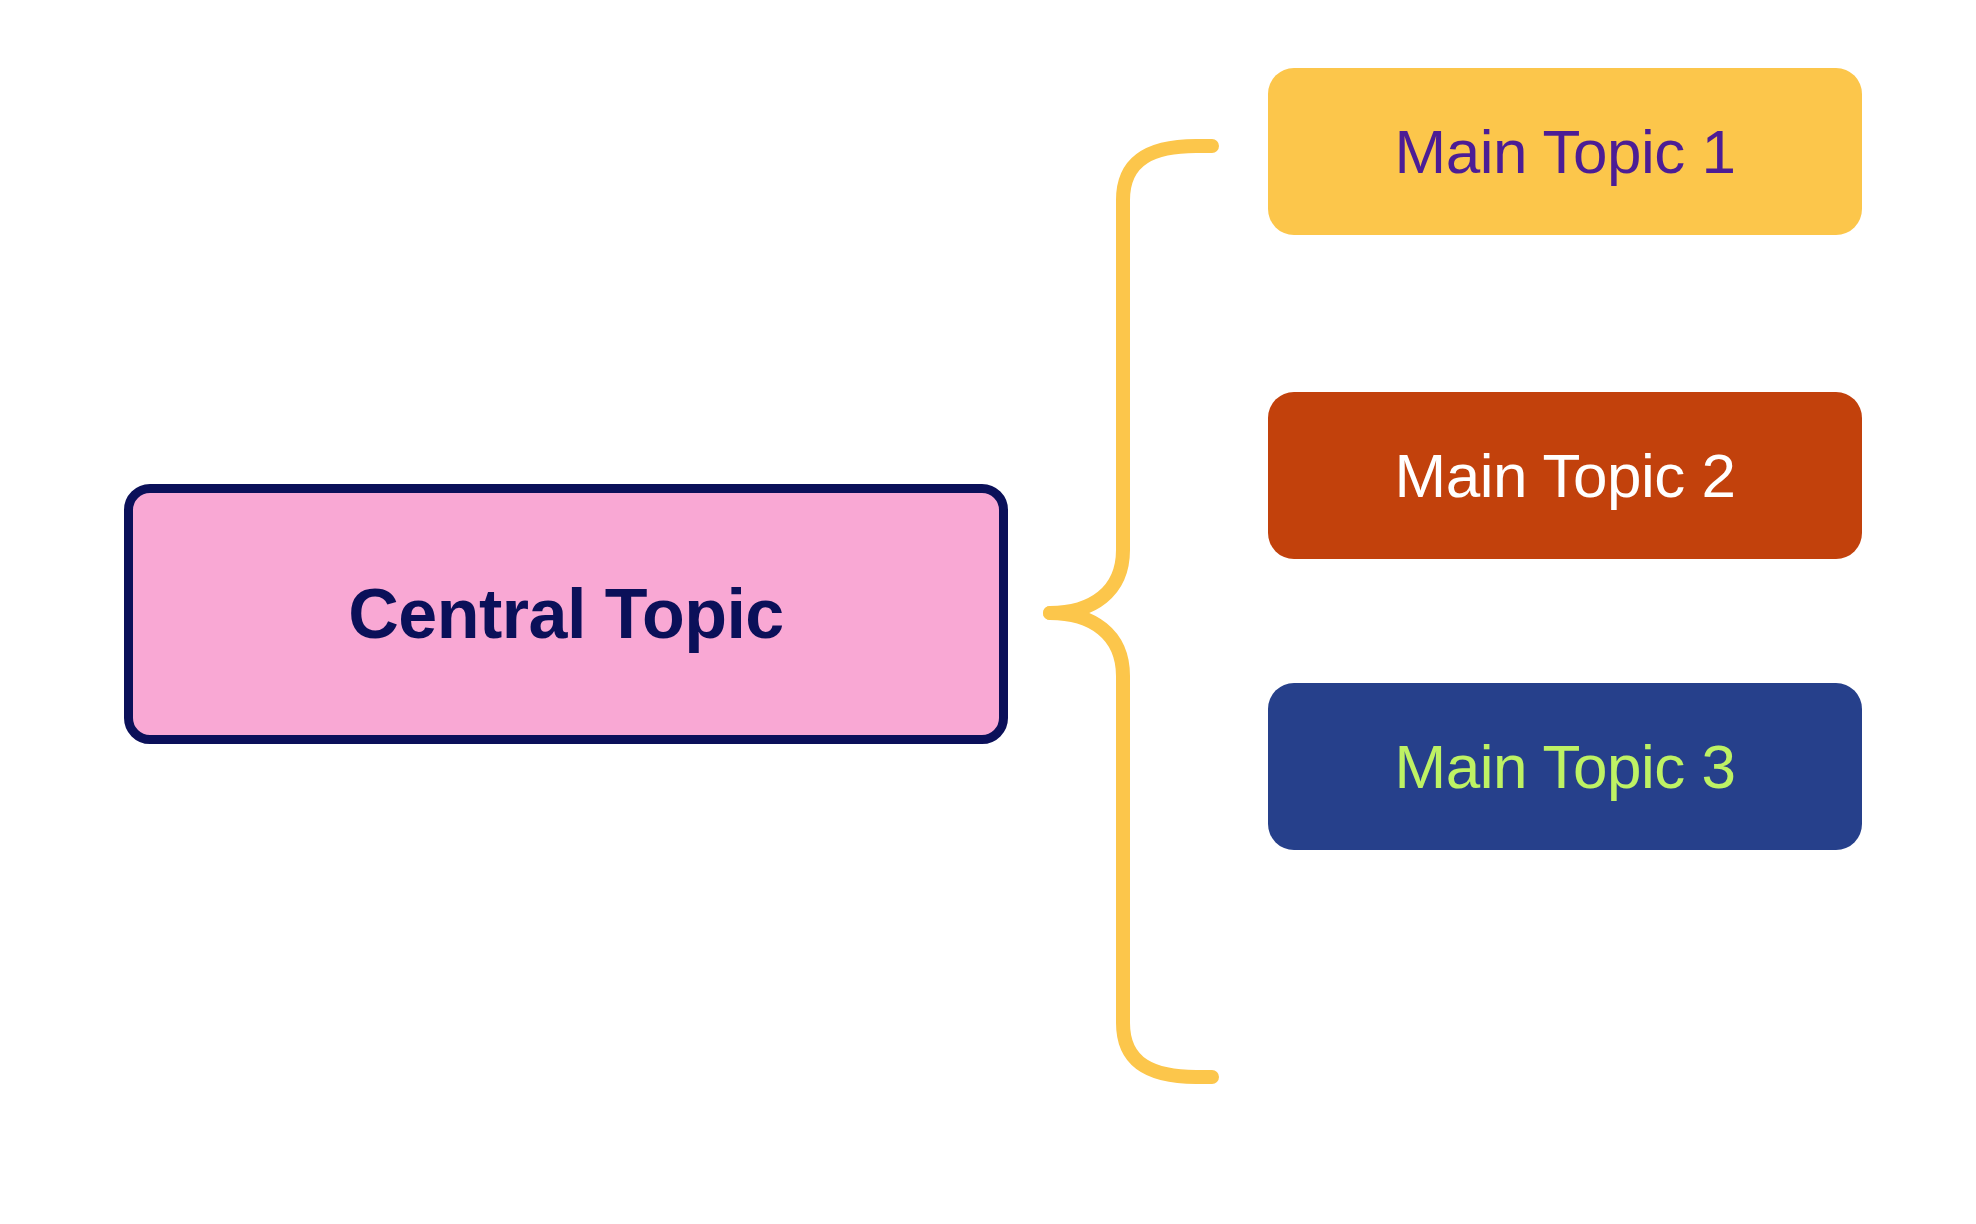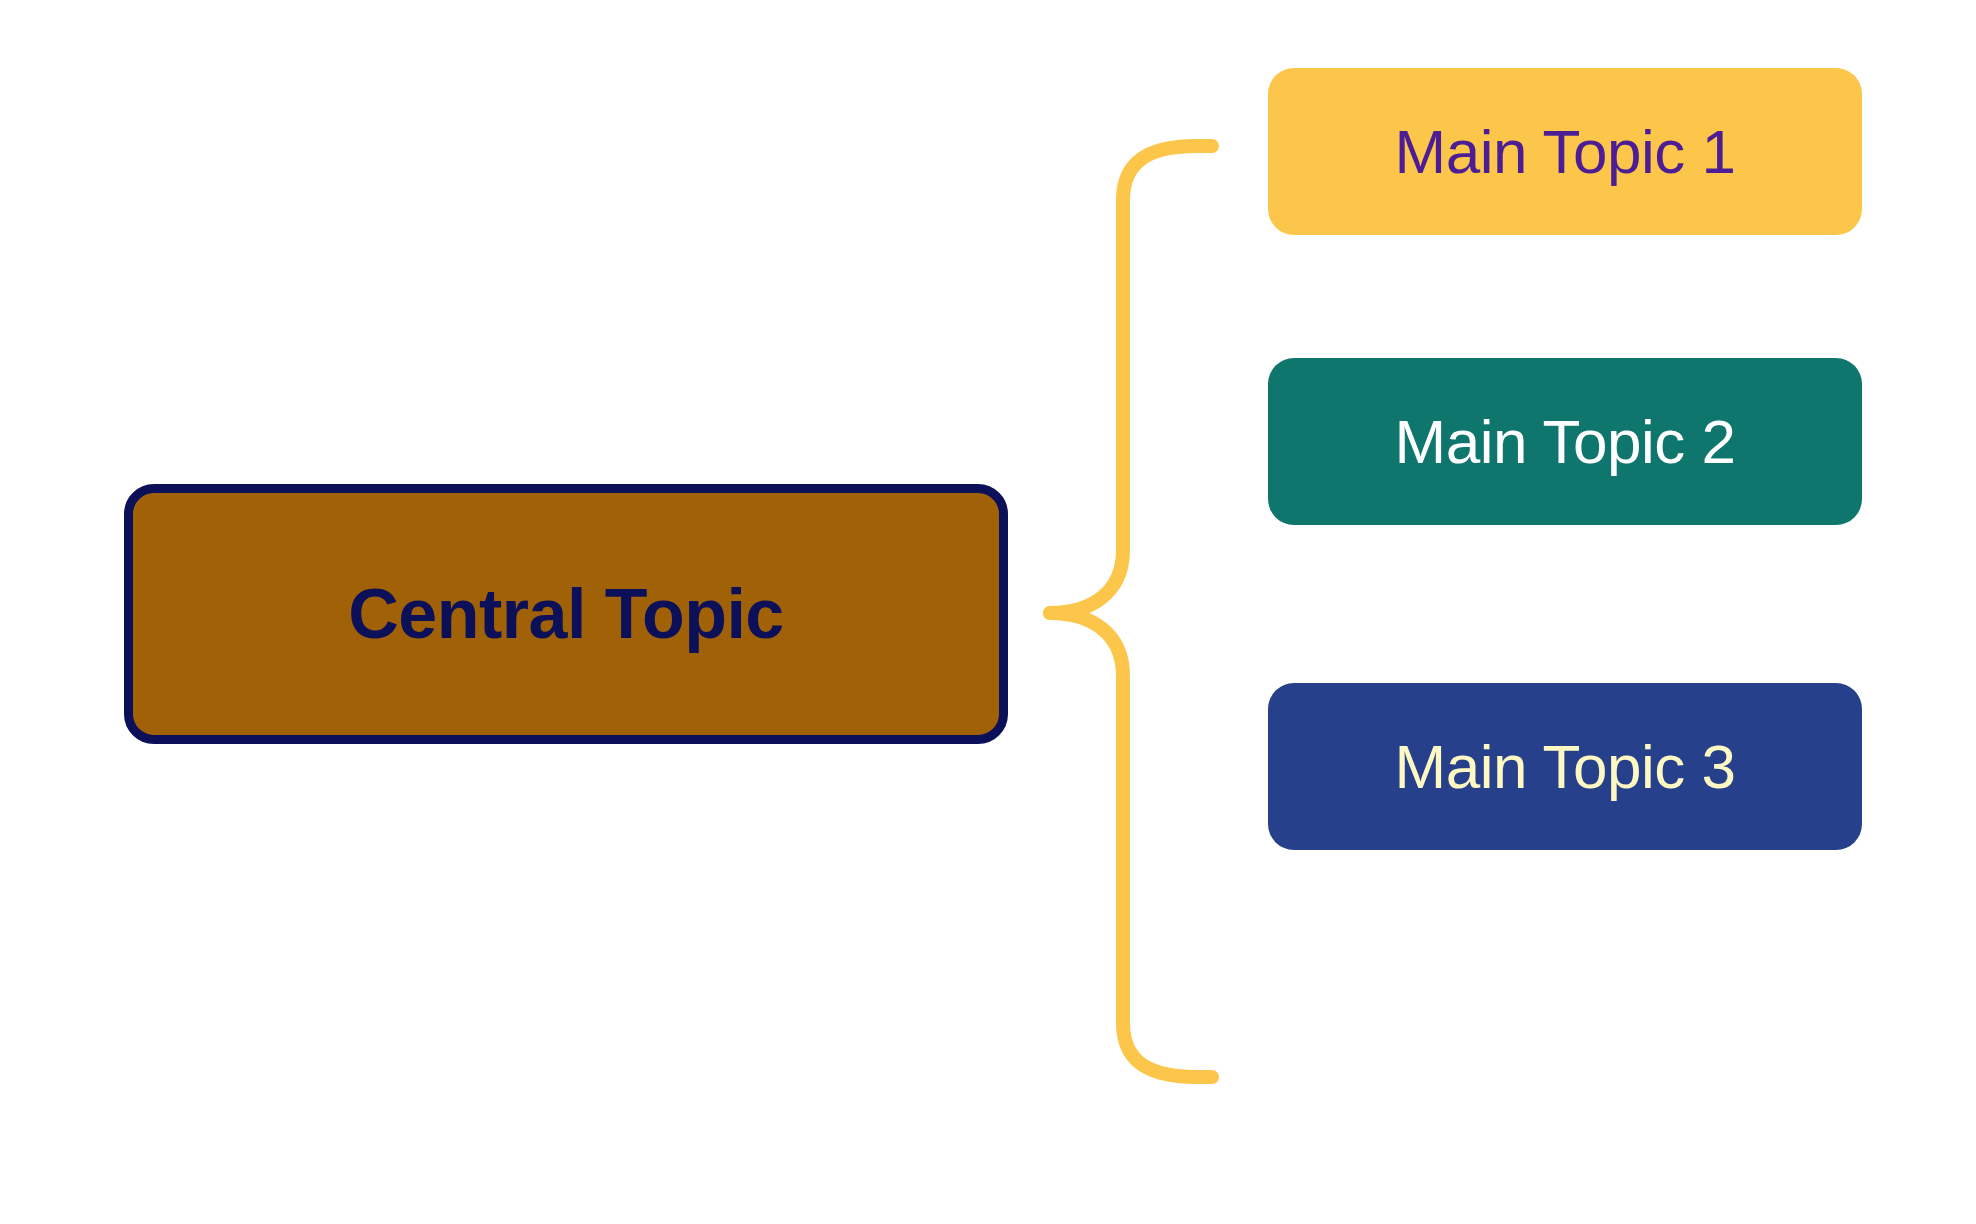--- a/index.html
+++ b/index.html
@@ -86,30 +86,30 @@
              C 1123 158, 1154 146, 1196 146
              L 1212 146" fill="none" stroke="#FCC64B" stroke-width="14" stroke-linecap="round" stroke-linejoin="round"></path>
 
     <path d="M 1050 613
              C 1092 613, 1123 634, 1123 676
              L 1123 1023
              C 1123 1065, 1154 1077, 1196 1077
              L 1212 1077" fill="none" stroke="#FCC64B" stroke-width="14" stroke-linecap="round" stroke-linejoin="round"></path>
   </svg>
 
-  <div class="central-node" style="background: #a16207; border-color: rgb(11, 16, 89); border-radius: 30px;">
+  <div class="central-node" style="background: #f9a8d4; border-color: rgb(11, 16, 89);">
     <span class="label" style="color: rgb(11, 16, 89);">Central Topic</span>
   </div>
 
   <div class="branch-node" style="top: 68px; background: rgb(252, 198, 75);">
     <span class="label" style="color: #4c1d95;">Main Topic 1</span>
   </div>
 
-  <div class="branch-node" style="top: 358px; background: #0f766e;">
+  <div class="branch-node" style="top: 392px; background: #c2410c;">
     <span class="label" style="color: rgb(255, 255, 255);">Main Topic 2</span>
   </div>
 
   <div class="branch-node" style="top: 683px; background: rgb(38, 64, 139);">
-    <span class="label" style="color: #fef9c3;">Main Topic 3</span>
+    <span class="label" style="color: #bef264;">Main Topic 3</span>
   </div>
 
 
 </div>
 
 </body></html>

